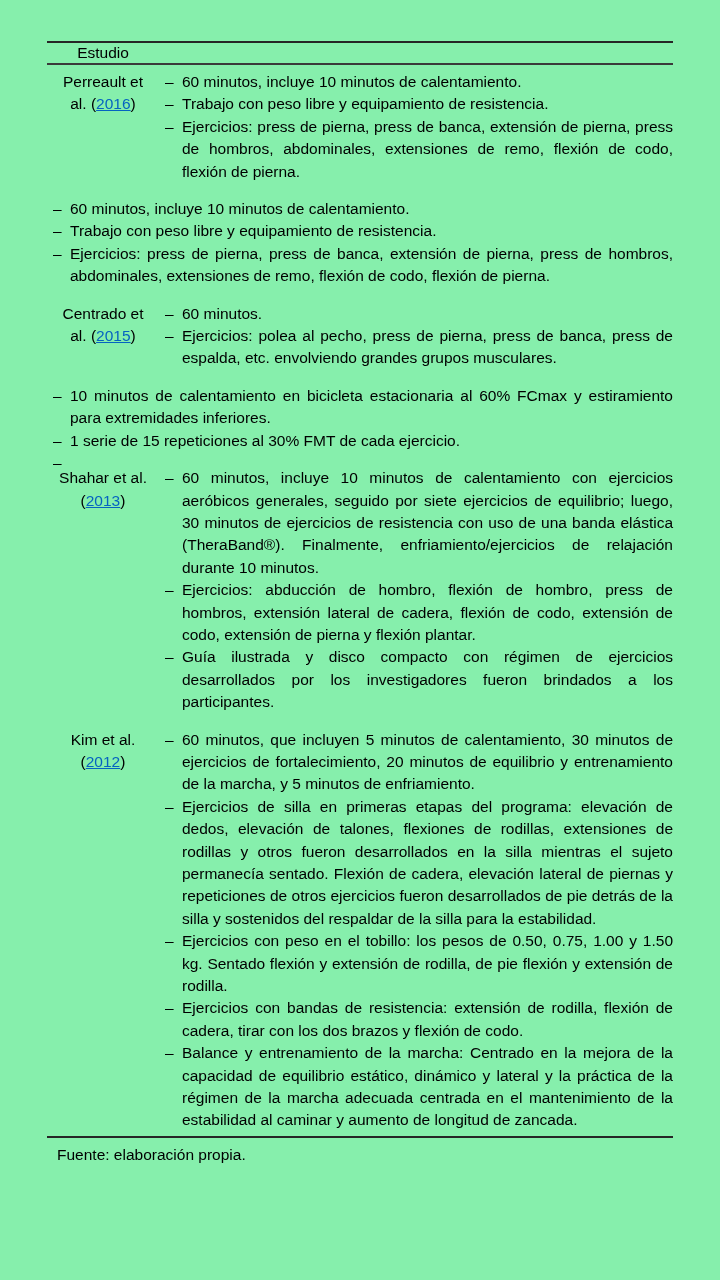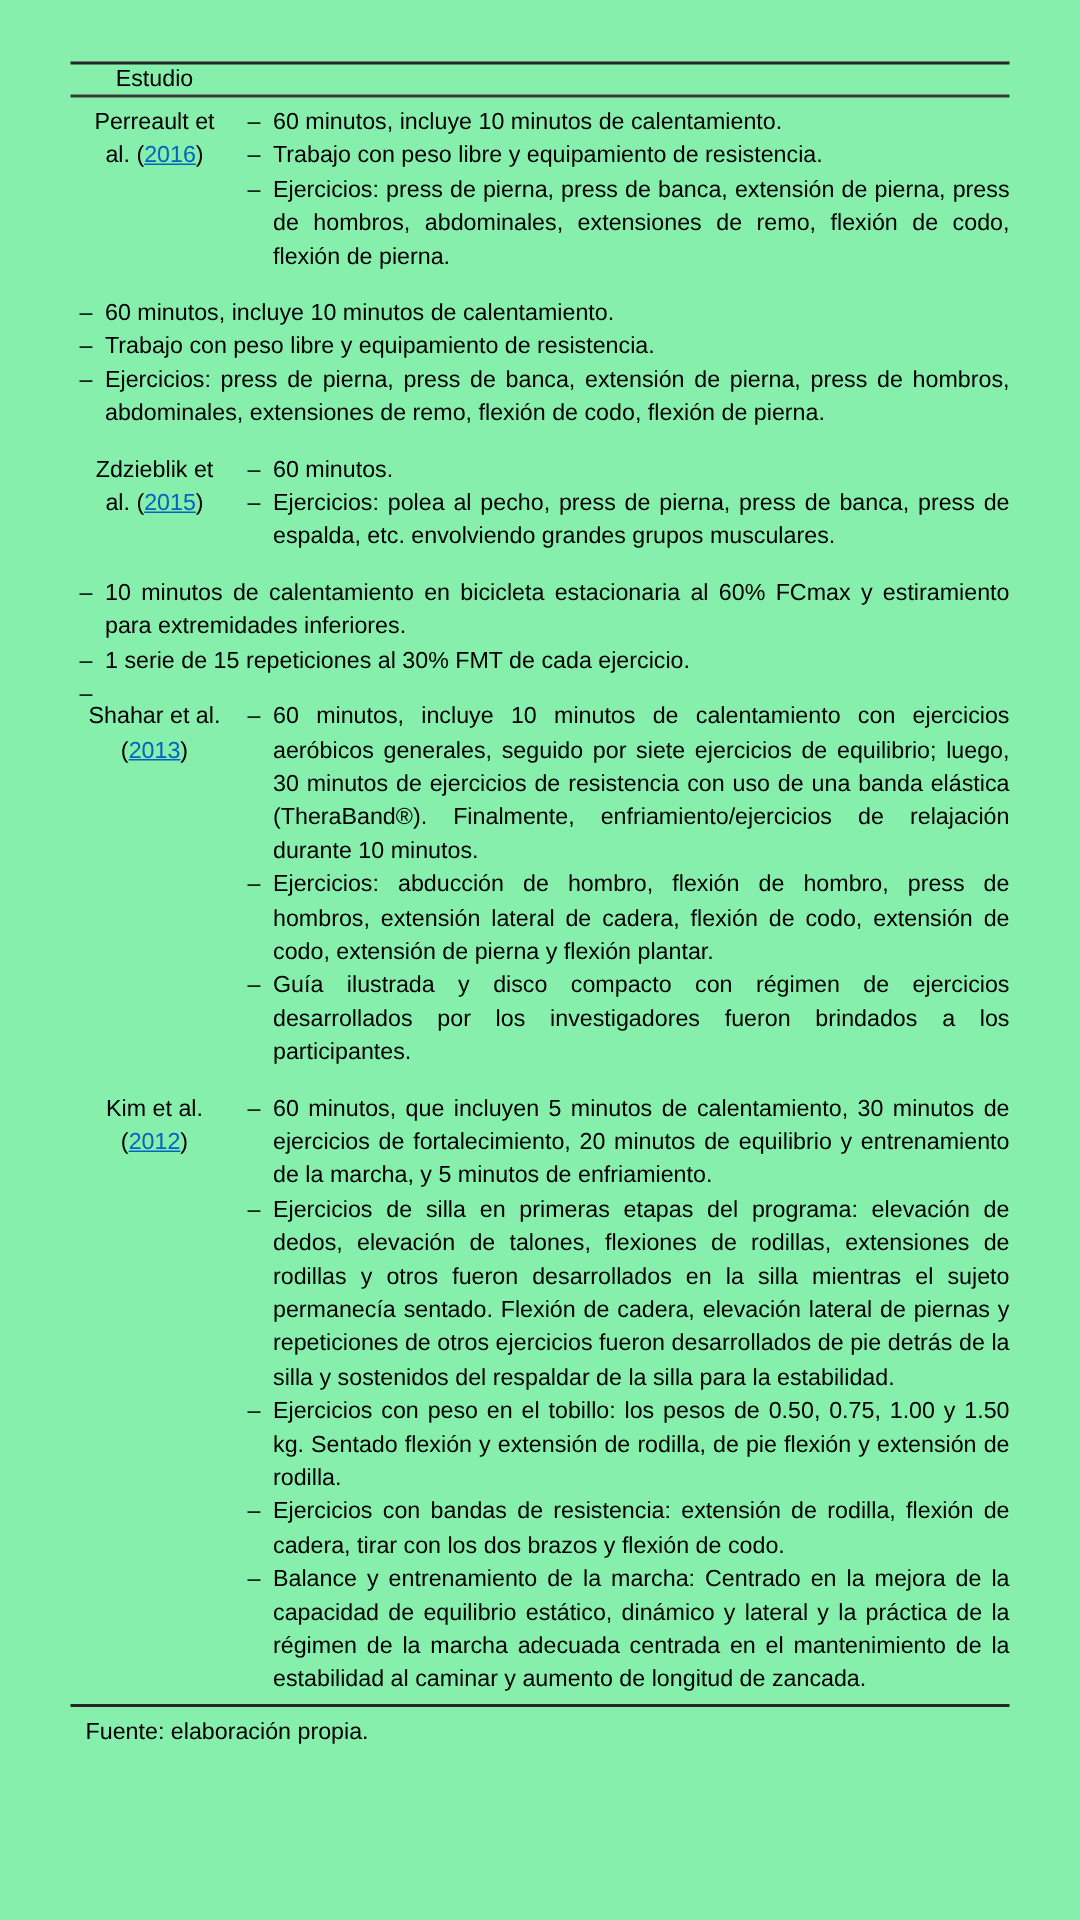--- a/index.html
+++ b/index.html
@@ -120,21 +120,21 @@
   </div>
 
   <div class="item">
     <span class="dash">–</span><span class="item-text">Ejercicios: press de pierna, press de banca, extensión de pierna, press de hombros, abdominales, extensiones de remo, flexión de codo, flexión de pierna.</span>
   </div>
 </div>
   </div>
 
   <div class="row">
     <div class="study">
-      <span>Zdzieblik et</span><br>
+      <span>Centrado et</span><br>
       <span>al. (</span><a class="year-link" href="#">2015</a><span>)</span>
     </div>
     <div class="details">
   <div class="item">
     <span class="dash">–</span><span class="item-text">60 minutos.</span>
   </div>
 
   <div class="item">
     <span class="dash">–</span><span class="item-text">Ejercicios: polea al pecho, press de pierna, press de banca, press de espalda, etc. envolviendo grandes grupos musculares.</span>
   </div>

